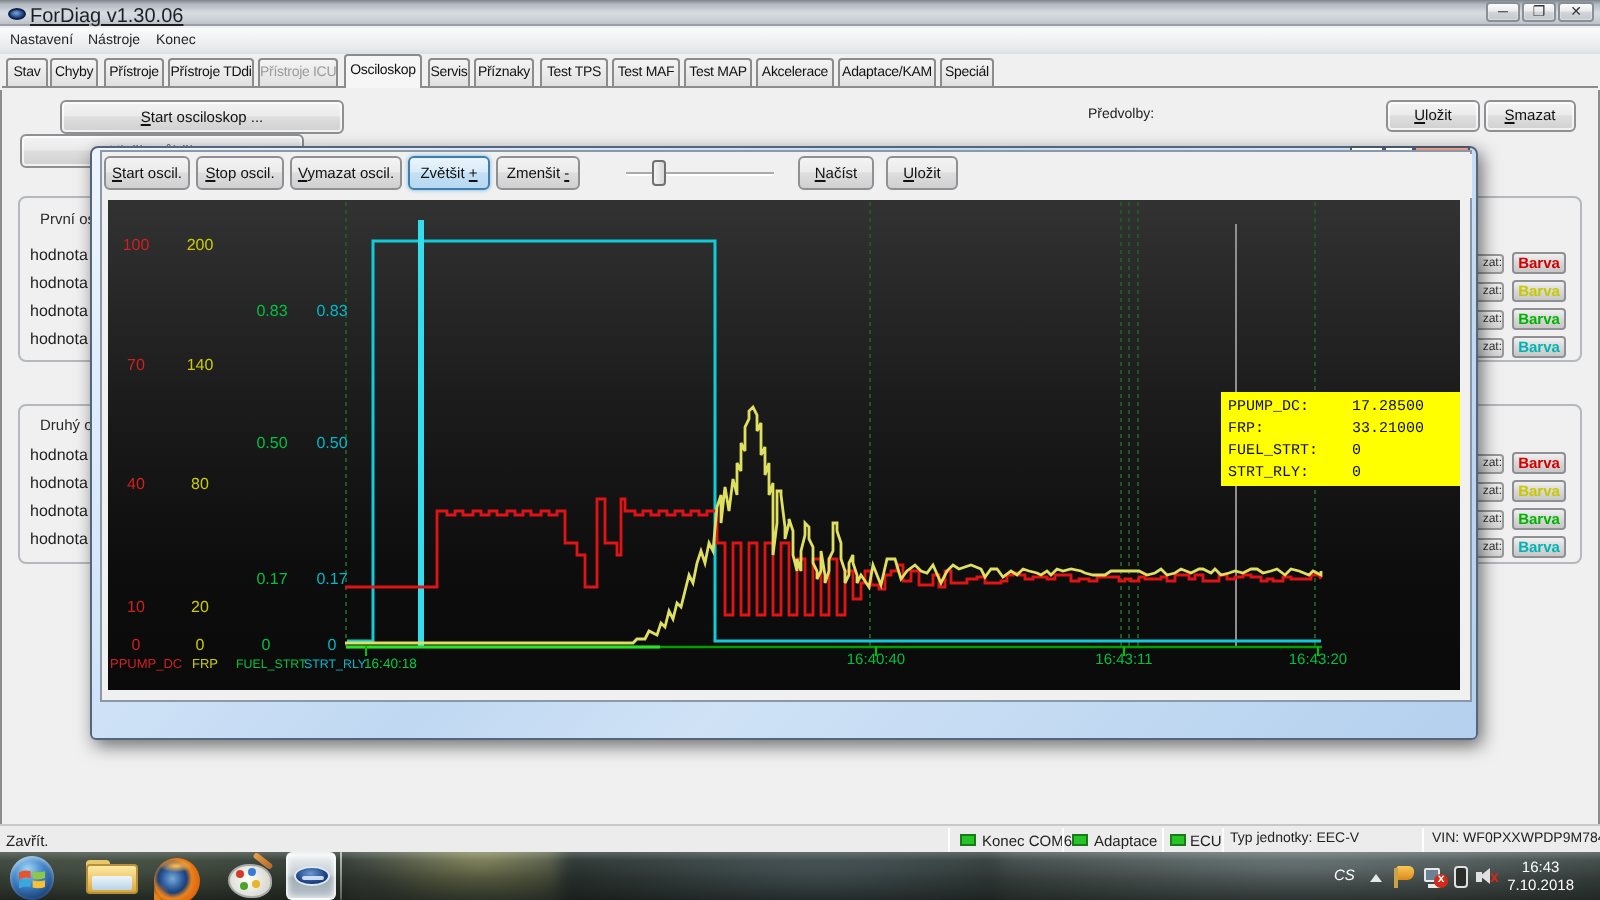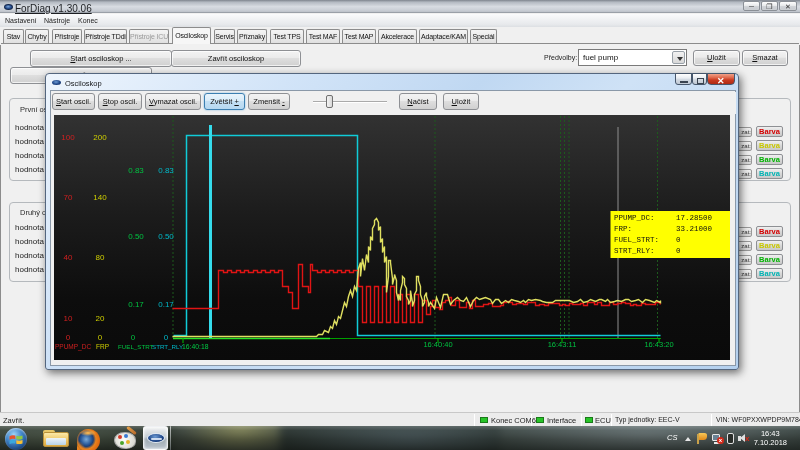--- a/index.html
+++ b/index.html
@@ -48,21 +48,21 @@
 .ssep{position:absolute;top:1px;width:1px;height:12px;background:#cfcfcf;border-right:1px solid #fff;}
 
 #osc{position:absolute;left:45px;top:73px;width:694px;height:297px;
  border:1px solid #54667e;border-radius:4px 4px 3px 3px;
  background:linear-gradient(135deg,#eef5fd 0%,#d2e4f8 25%,#c0d8f2 45%,#cfe2f6 60%,#b4d0ee 100%);
  box-shadow:2px 3px 9px rgba(0,0,0,.55);}
 #osctitle{position:absolute;left:0;top:0;width:100%;height:16px;}
 #osctitle .txt{position:absolute;left:19px;top:4.5px;font-size:7.5px;color:#15171a;}
 #oscicon{position:absolute;left:6px;top:6px;width:9px;height:5px;border-radius:50%;
  background:radial-gradient(ellipse at 45% 40%,#6d9bd4 0%,#1d4486 55%,#0e2450 100%);}
-#oscin{position:absolute;left:4px;top:16px;width:686px;height:276px;background:#f0f0f0;
+#oscin{position:absolute;left:4px;top:1px;width:686px;height:276px;background:#f0f0f0;
  border:1px solid #8a98a8;}
 .cbtn{position:absolute;top:-1px;height:12px;border:1px solid #46566b;
  background:linear-gradient(180deg,#fefefe,#e9edf2 40%,#d3dae2 55%,#c0c9d4);
  color:#3a4450;text-align:center;}
 #cmin{left:629px;width:17px;border-radius:0 0 3px 3px;}
 #cmax{left:646px;width:15px;border-radius:0 0 3px 3px;}
 #ccls{left:661px;width:28px;border-radius:0 0 4px 4px;
  background:linear-gradient(180deg,#f0a088 0%,#e06a4e 35%,#c83a20 60%,#b02912 100%);color:#fff;}
 #ctool{position:absolute;left:1px;top:1px;width:684px;height:22px;background:#f0f0f0;}
 .tb{position:absolute;top:1px;height:17px;border:1px solid #8e9094;border-radius:3px;
@@ -109,28 +109,21 @@
   <div class="tab" style="left:306px;width:34px;">Test MAF</div>
   <div class="tab" style="left:342px;width:34px;">Test MAP</div>
   <div class="tab" style="left:378px;width:39px;">Akcelerace</div>
   <div class="tab" style="left:419px;width:49px;">Adaptace/KAM</div>
   <div class="tab" style="left:470px;width:27px;">Speciál</div>
 
   <div id="tabline"></div>
  </div>
  <div id="client">
   <div class="b7" style="left:9px;top:5px;width:142px;height:17px;line-height:15px;margin-left:20px;"><u>S</u>tart osciloskop ...</div>
-  <div class="b7" style="left:170px;top:5px;width:130px;height:17px;line-height:15px;">Zavřít osciloskop</div>
   <span style="position:absolute;left:543px;top:9px;font-size:7px;color:#222;">Předvolby:</span>
-  <div style="position:absolute;left:577px;top:4px;width:109px;height:17px;background:#fff;border:1px solid #7a7a7a;">
-    <span style="position:absolute;left:4px;top:3px;font-size:8px;color:#111;">fuel pump</span>
-    <div style="position:absolute;right:1px;top:1px;width:13px;height:13px;border:1px solid #98a0a8;border-radius:2px;background:linear-gradient(180deg,#f2f2f2,#d8d8d8);">
-            <div style="position:absolute;left:3.5px;top:5px;width:0;height:0;border-left:3px solid transparent;border-right:3px solid transparent;border-top:4px solid #333;"></div>
-          </div>
-  </div>
   <div class="b7" style="left:692px;top:5px;width:47px;height:16px;line-height:14px;"><u>U</u>ložit</div>
   <div class="b7" style="left:741px;top:5px;width:46px;height:16px;line-height:14px;"><u>S</u>mazat</div>
   <div class="b7" style="left:9px;top:22px;width:142px;height:17px;line-height:15px;color:#555;">Uložit průběh ...</div>
 
   <div class="gb" style="left:8px;top:53px;width:782px;height:83px;"></div>
   <div class="gbl" style="left:17px;top:60px;">První osciloskop</div>
   <div class="hod" style="left:14px;top:78px;">hodnota</div>
   <div class="hod" style="left:14px;top:92px;">hodnota</div>
   <div class="hod" style="left:14px;top:106px;">hodnota</div>
   <div class="hod" style="left:14px;top:120px;">hodnota</div>
@@ -158,21 +151,21 @@
   <div class="barva" style="left:755px;top:223px;color:#00b4b4;">Barva</div>
 
  </div>
  <div id="sbar">
    <span style="position:absolute;left:3px;top:3px;">Zavřít.</span>
    <div class="ssep" style="left:474px;"></div>
    <div class="sled" style="left:480px;"></div>
         <span style="position:absolute;left:491px;top:3px;">Konec COM6</span>
    <div class="ssep" style="left:531px;"></div>
    <div class="sled" style="left:536px;"></div>
-        <span style="position:absolute;left:547px;top:3px;">Interface</span>
+        <span style="position:absolute;left:547px;top:3px;">Adaptace</span>
    <div class="ssep" style="left:581px;"></div>
    <div class="sled" style="left:585px;"></div>
         <span style="position:absolute;left:595px;top:3px;">ECU</span>
    <div class="ssep" style="left:611px;"></div>
    <span style="position:absolute;left:615px;top:3px;font-size:7px;">Typ jednotky: EEC-V</span>
    <div class="ssep" style="left:711px;"></div>
    <span style="position:absolute;left:716px;top:3px;font-size:7px;white-space:nowrap;">VIN: WF0PXXWPDP9M7840</span>
  </div>
 </div>
 

